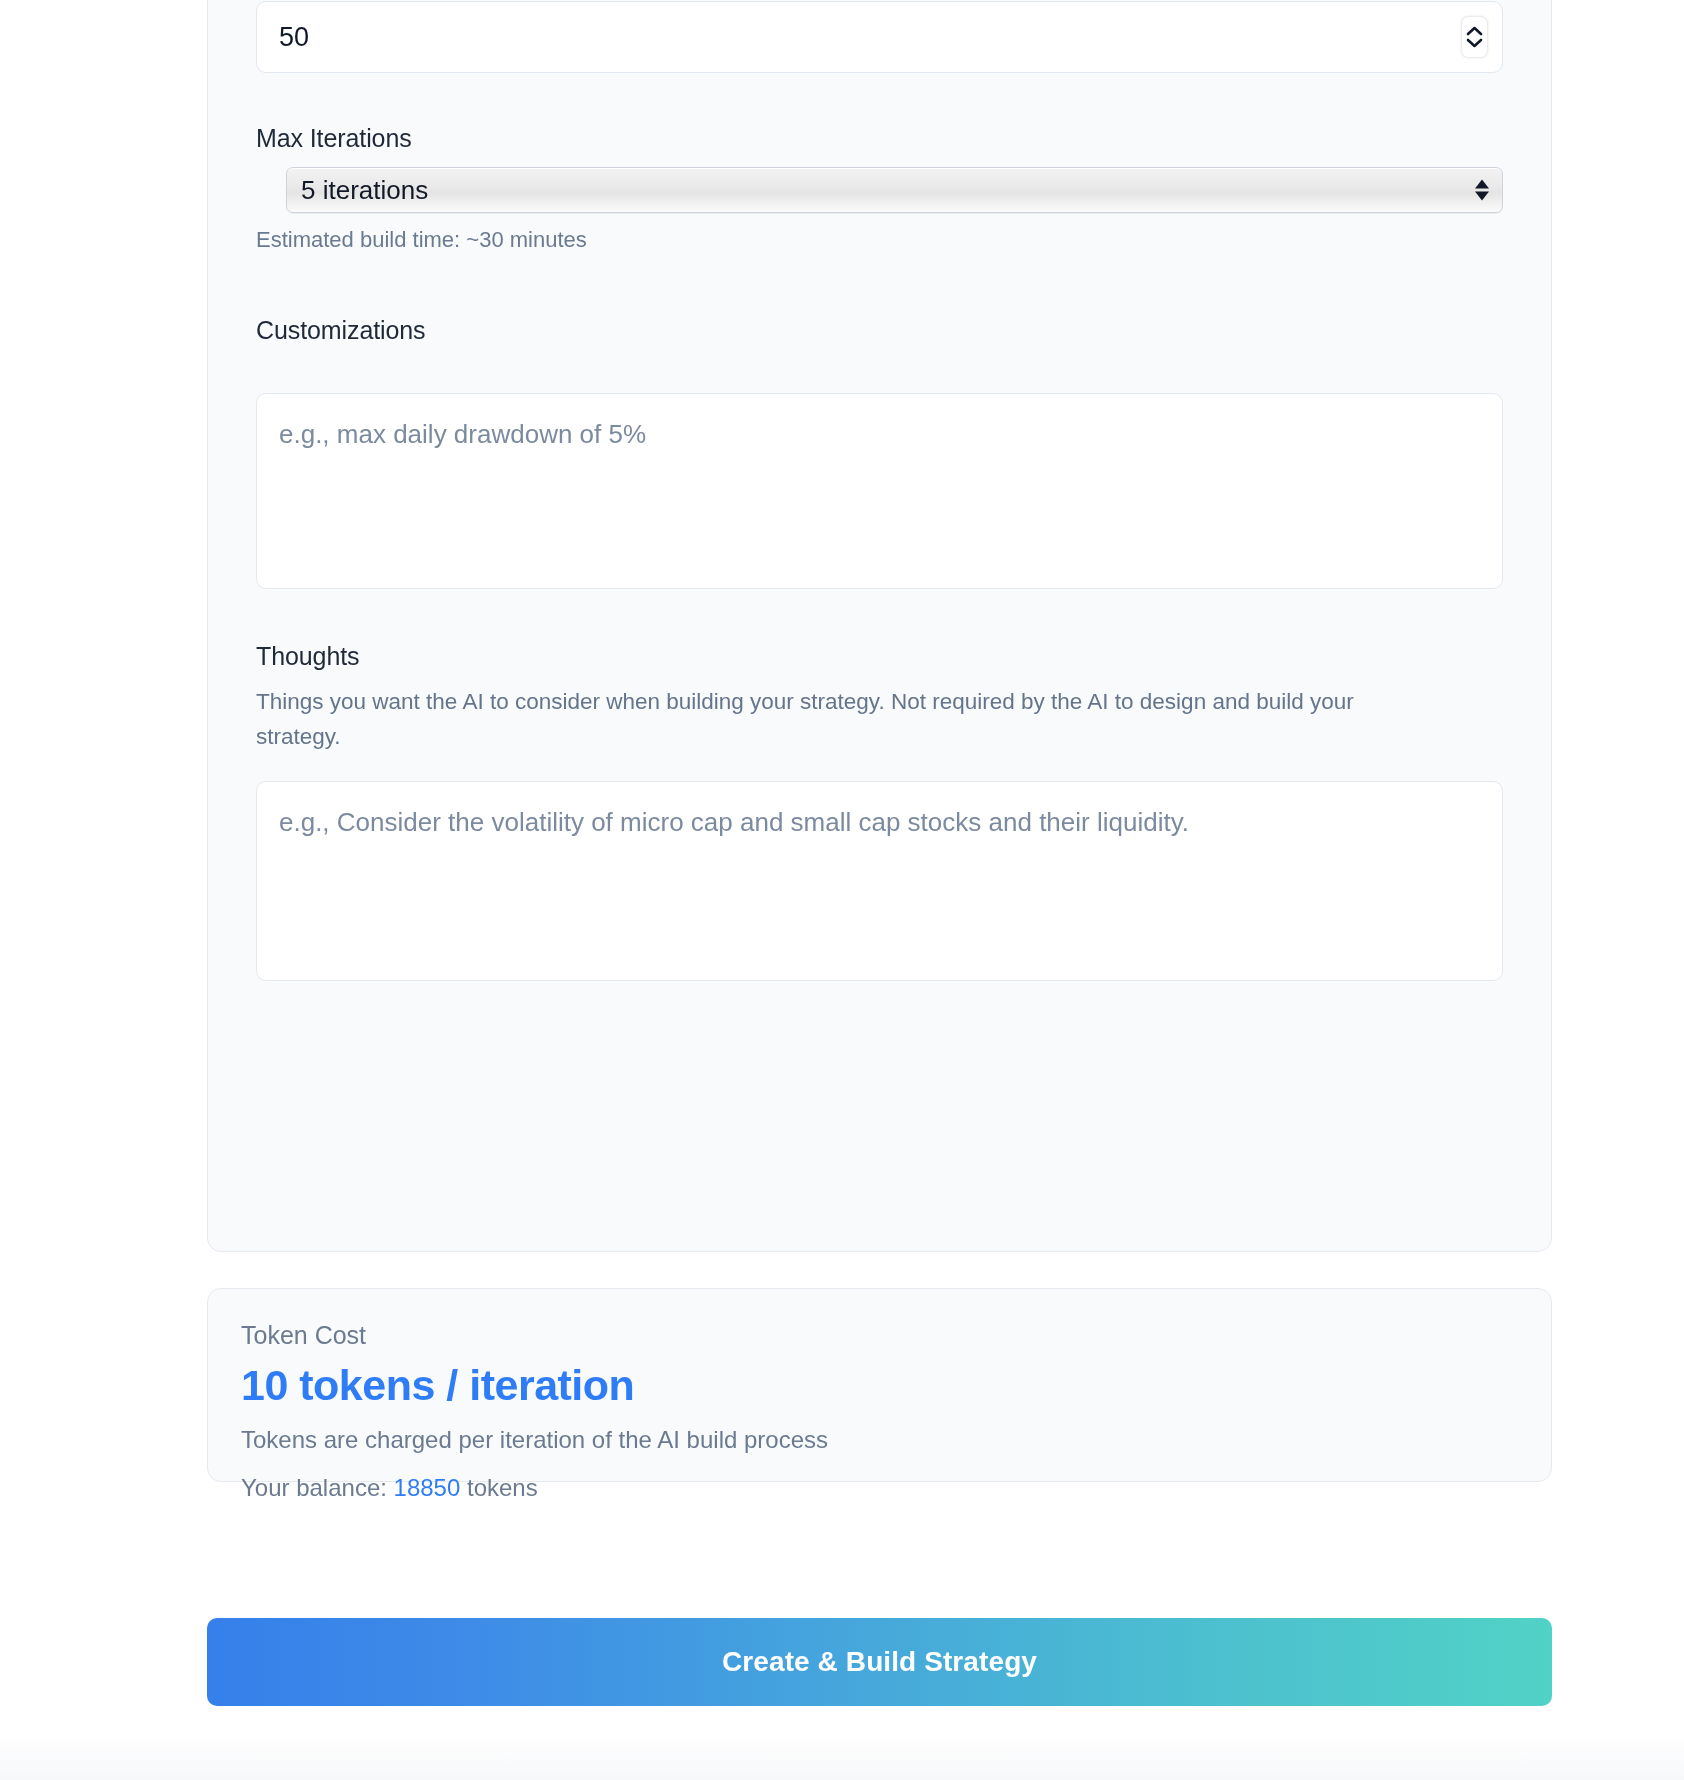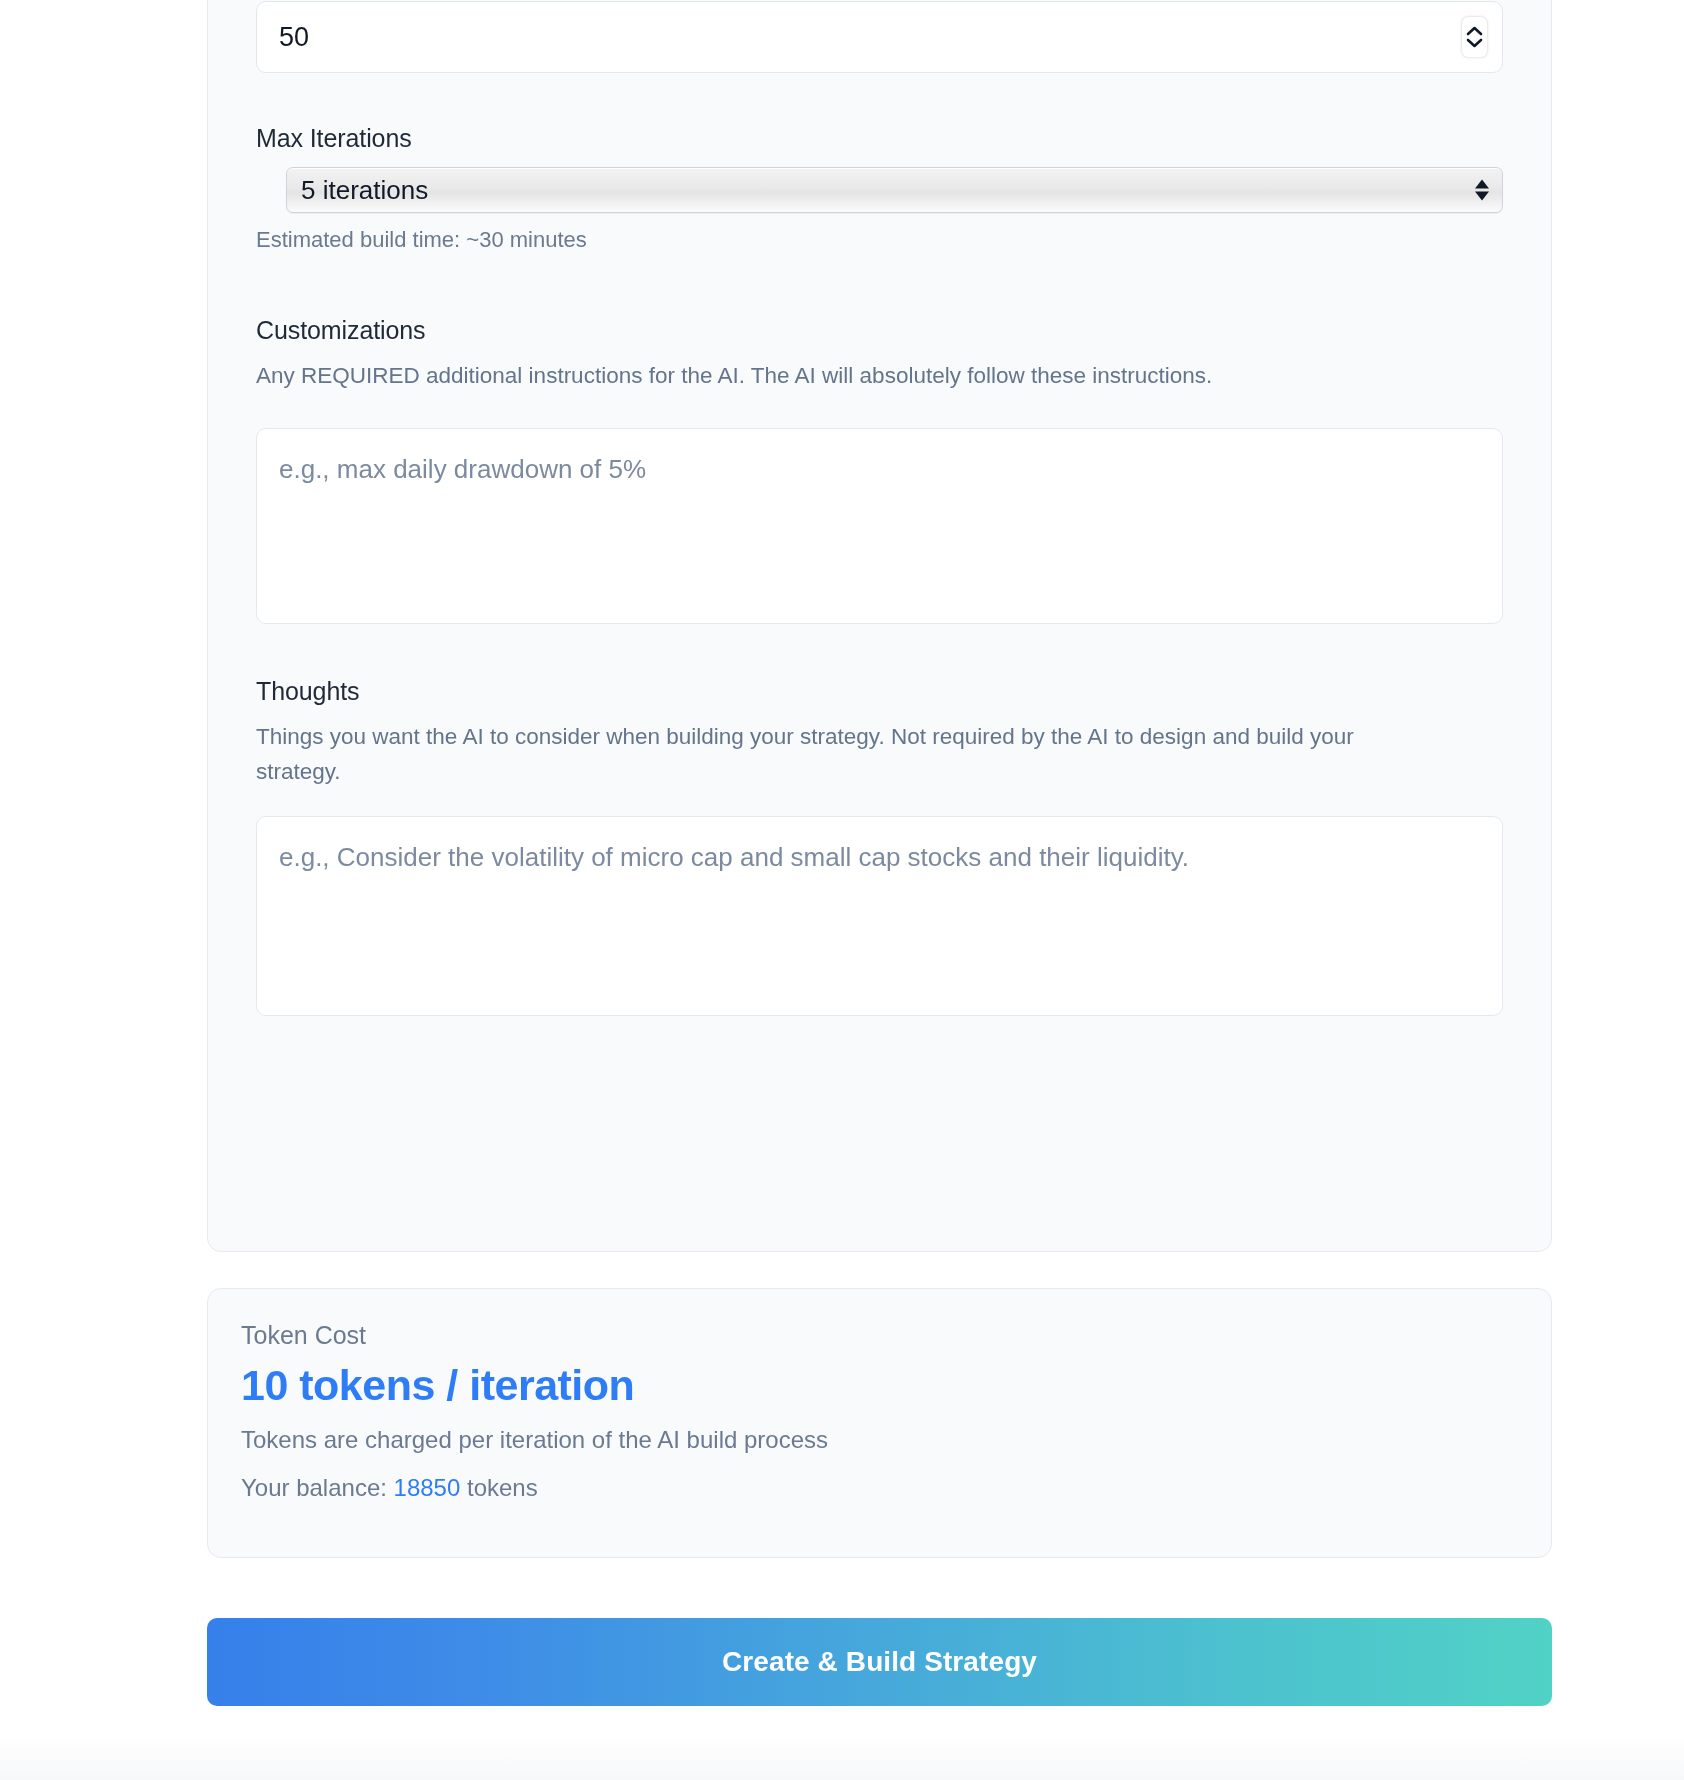--- a/index.html
+++ b/index.html
@@ -166,21 +166,21 @@
   textarea.ta::placeholder { color: #7c8aa0; }
   textarea.ta-small { height: 196px; }
   textarea.ta-large { height: 200px; }
 
   
   .token-card {
     position: absolute;
     left: 207px;
     top: 1288px;
     width: 1345px;
-    height: 270px;
+    height: 194px;
     background: #f8fafc;
     border: 1px solid #e6eaf0;
     border-radius: 14px;
   }
   .token-inner {
     position: absolute;
     left: 33px;
     top: 32px;
   }
   .token-title {
@@ -270,21 +270,20 @@
             <span class="tri-down"></span>
           </span>
         </div>
         <p class="helper">Estimated build time: ~30 minutes</p>
       </div>
 
       <div class="block-gap-2"></div>
 
       <div class="section">
         <div class="field-label tight">Customizations</div>
-        <p class="helper desc">Any REQUIRED additional instructions for the AI. The AI will absolutely follow these instructions.</p>
         <div class="block-gap-3"></div>
         <textarea class="ta ta-small" placeholder="e.g., max daily drawdown of 5%" style=""></textarea>
       </div>
 
       <div class="block-gap-4"></div>
 
       <div class="section">
         <div class="field-label tight">Thoughts</div>
         <p class="helper desc">Things you want the AI to consider when building your strategy. Not required by the AI to design and build your strategy.</p>
         <div class="block-gap-5"></div>

